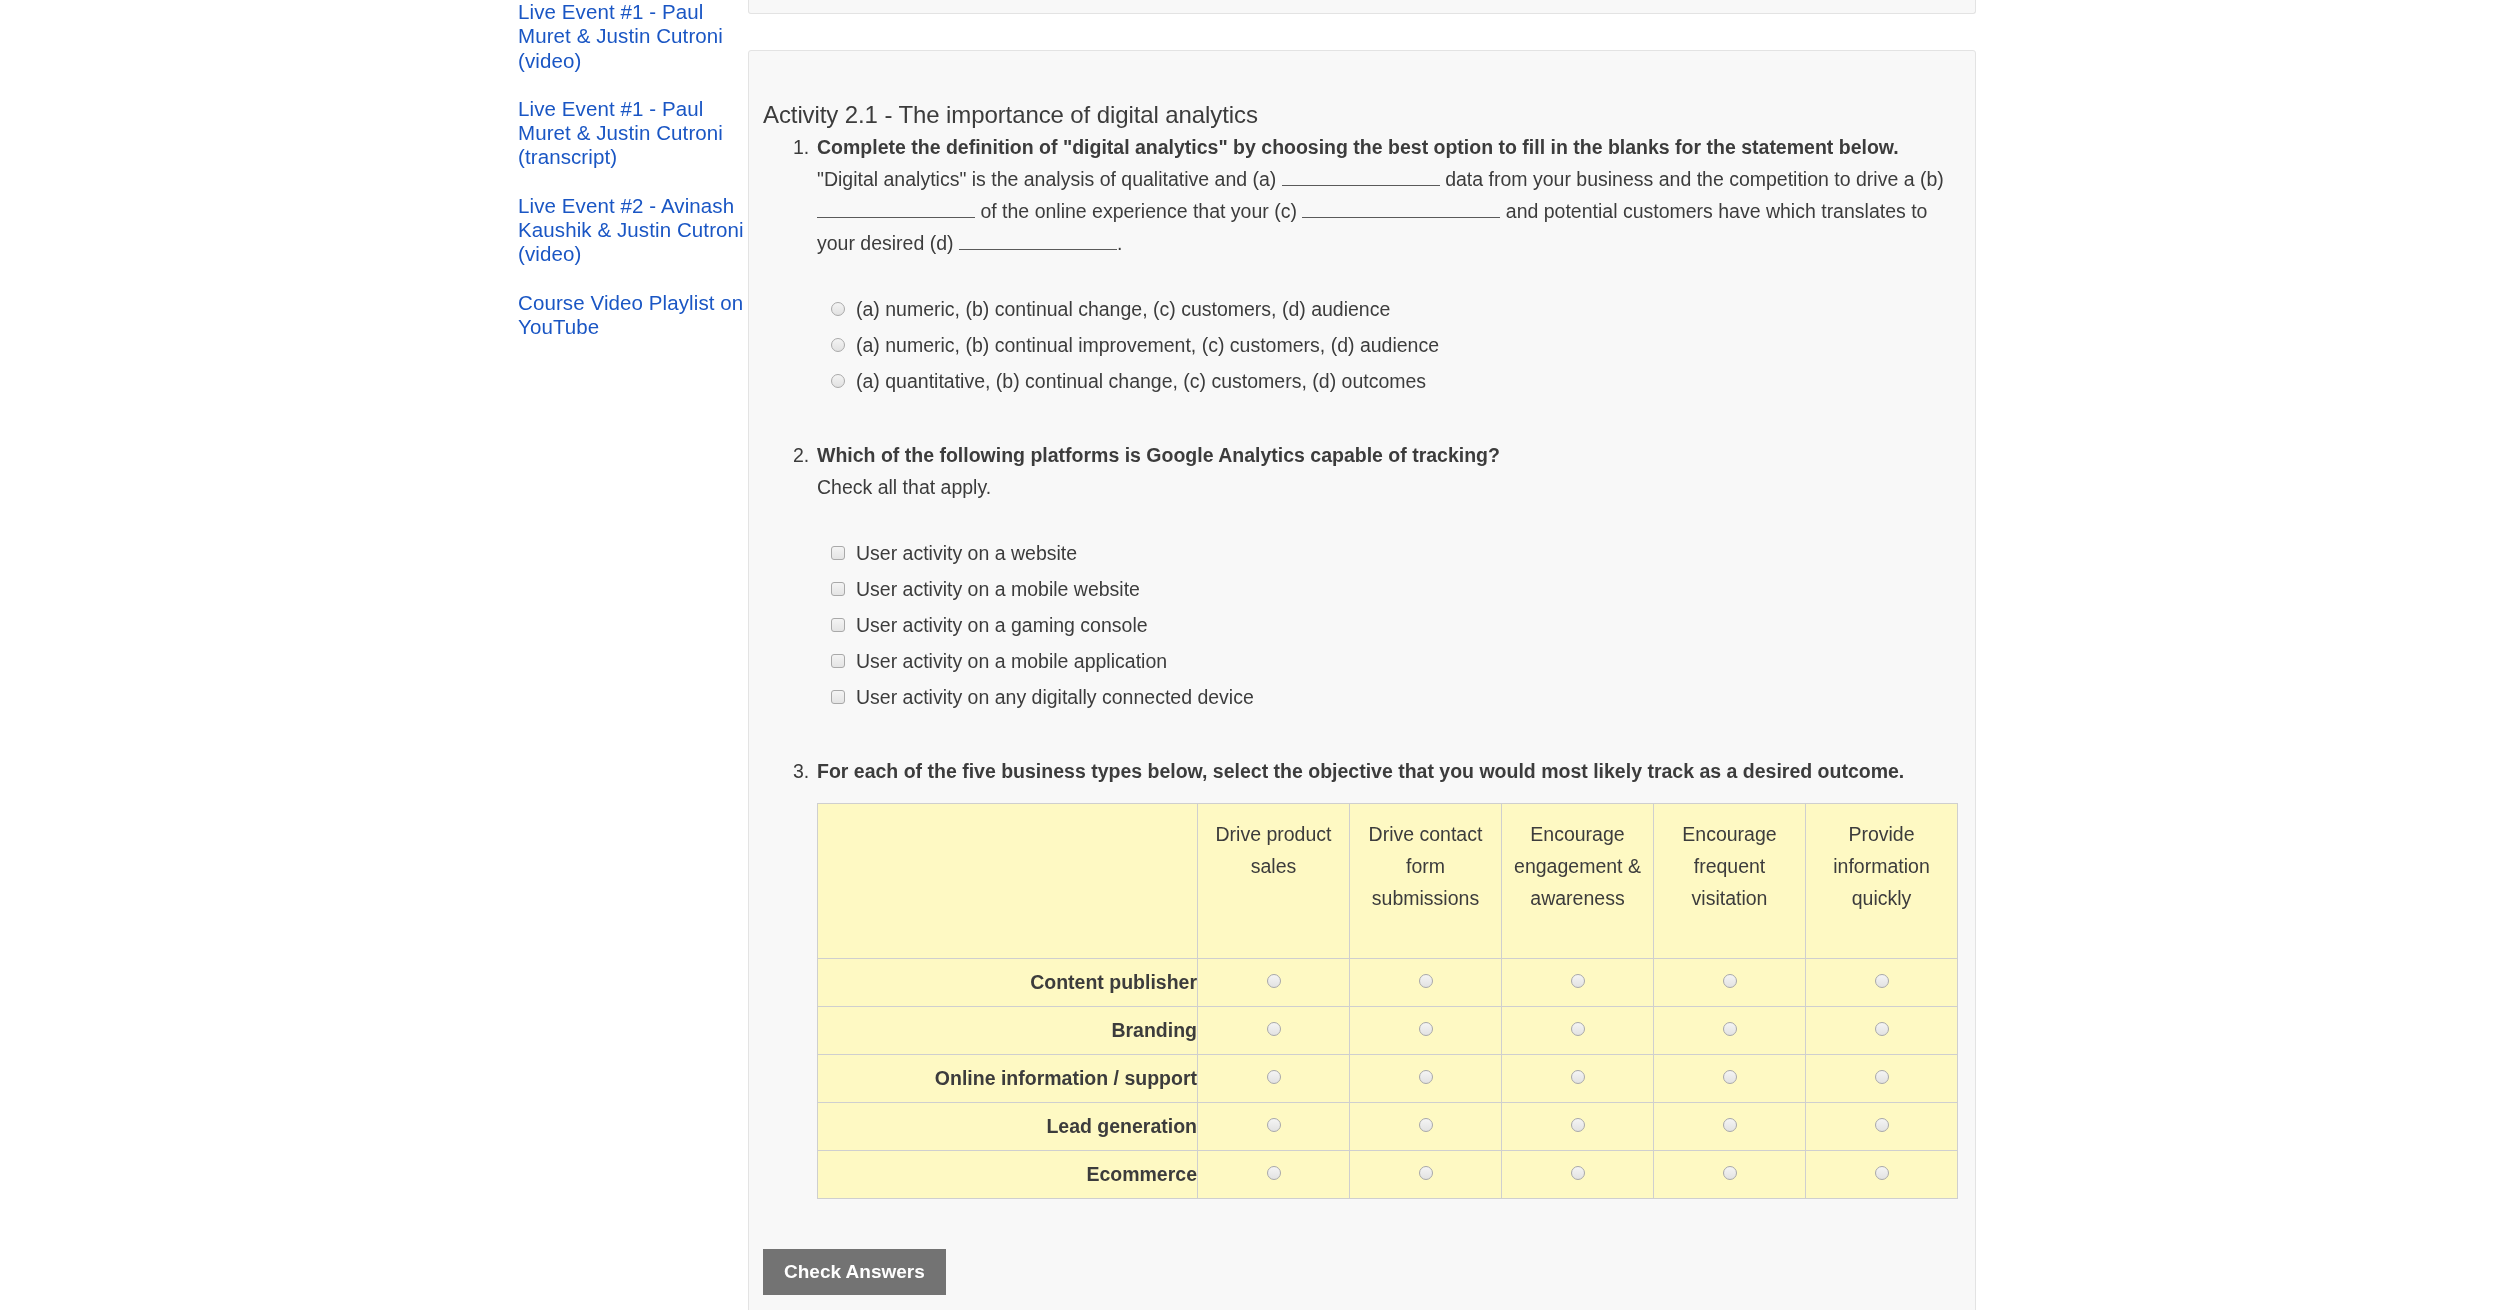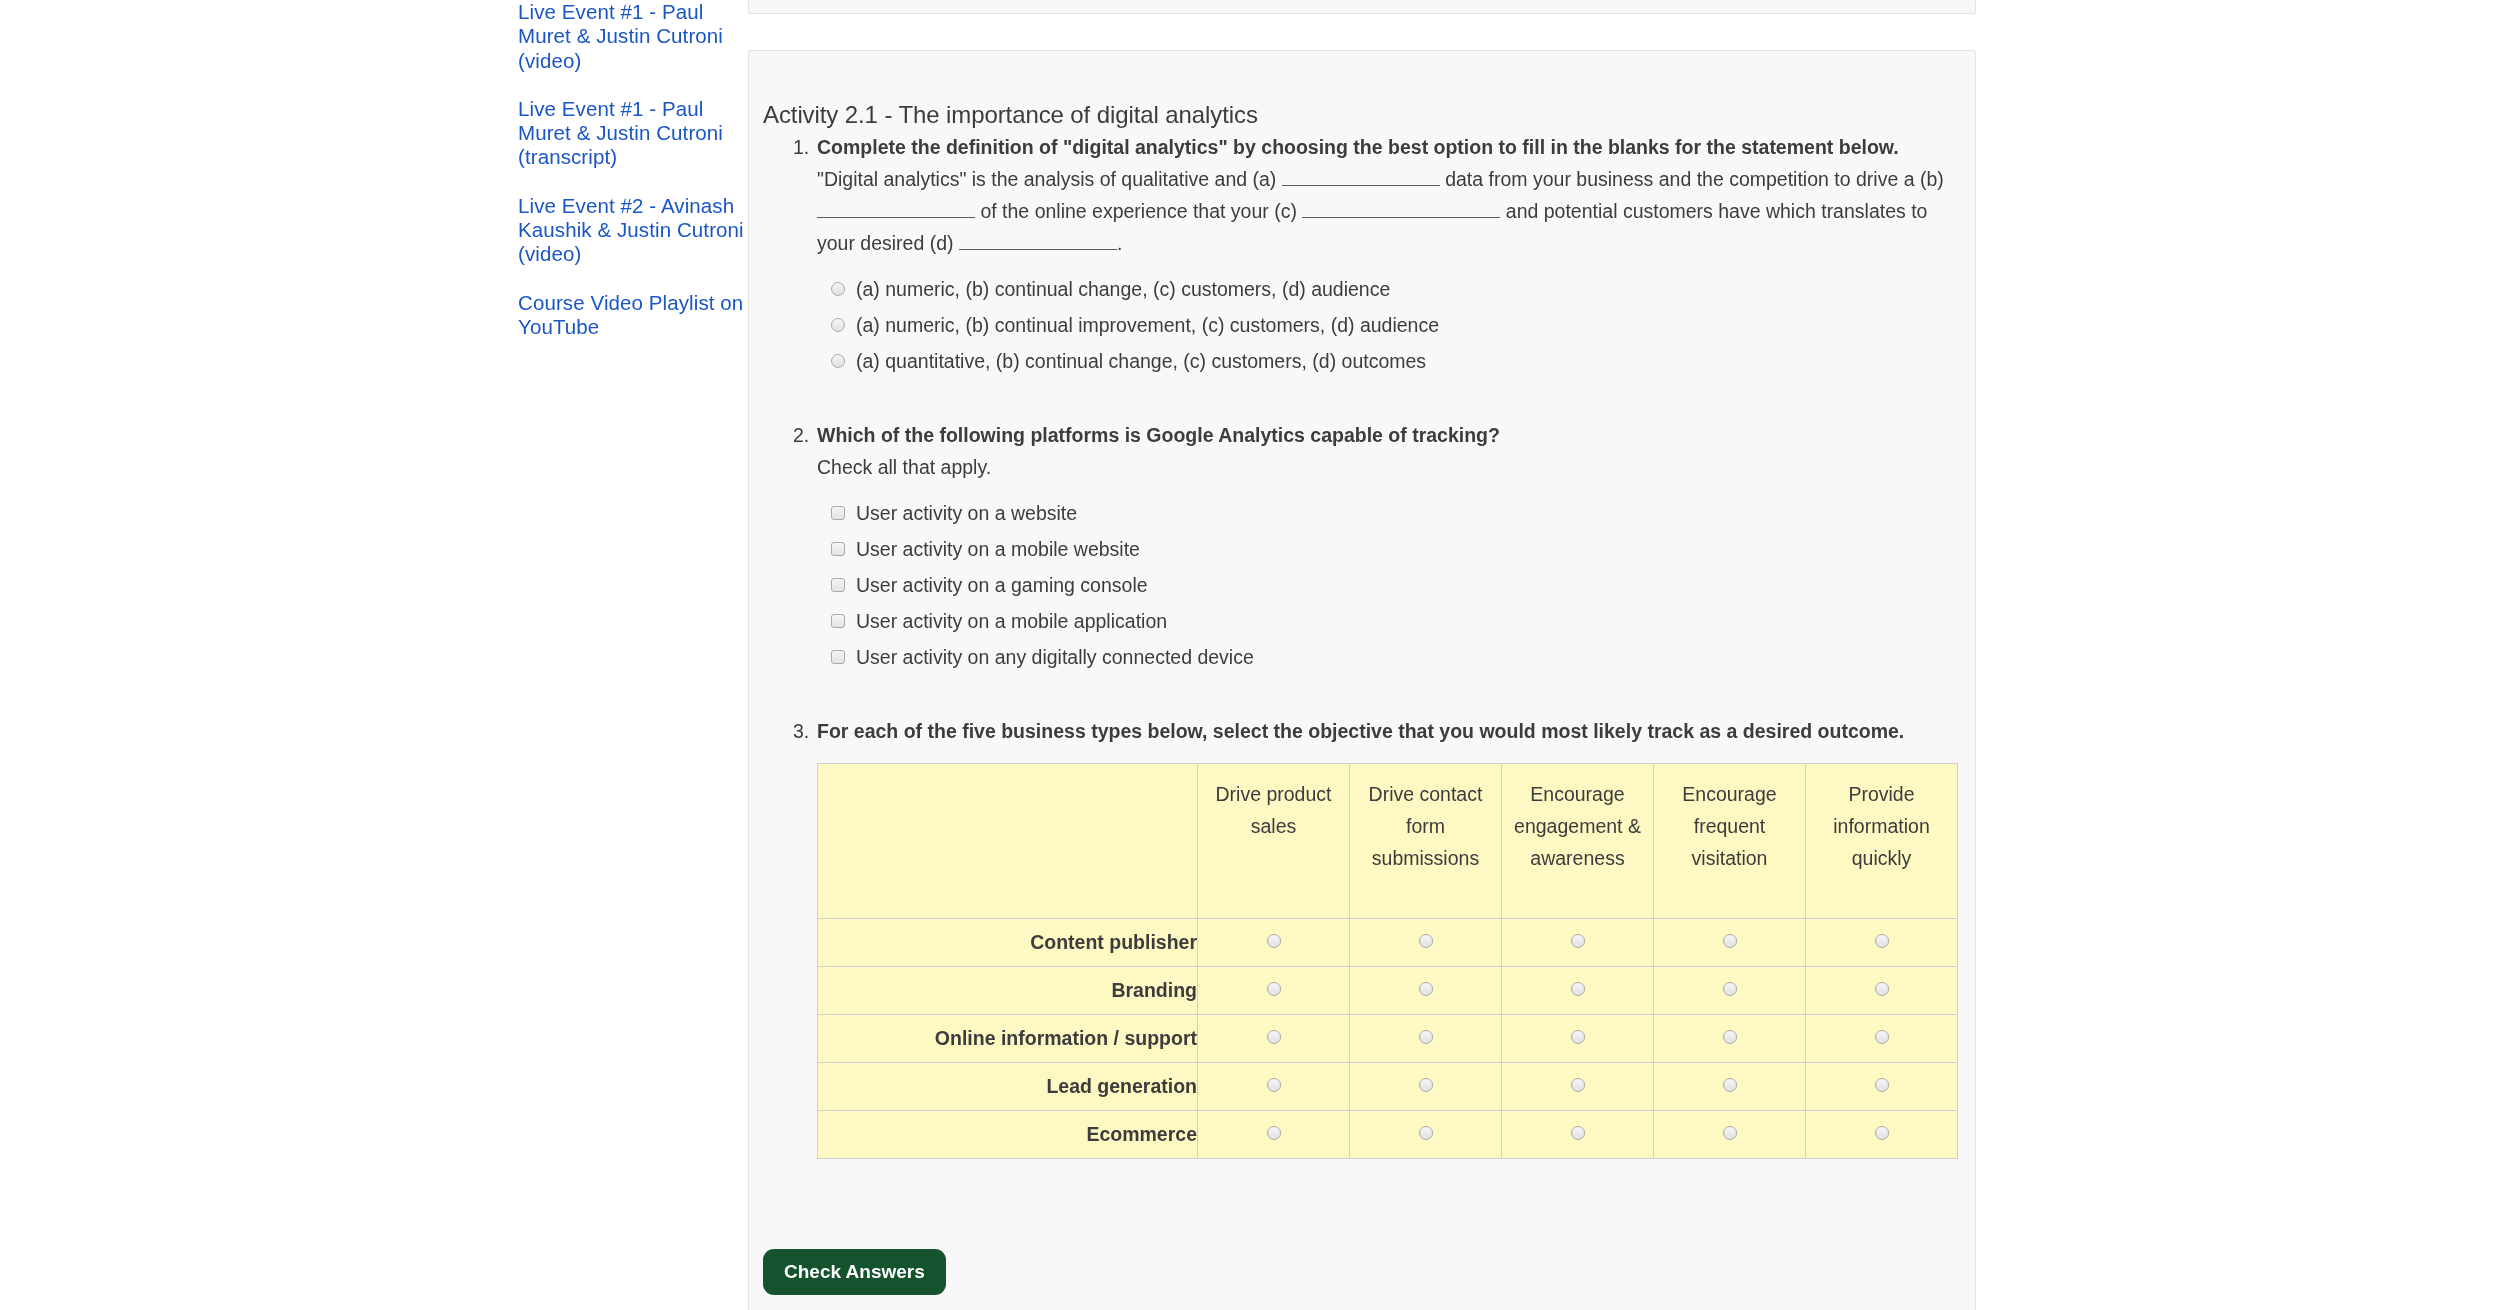--- a/index.html
+++ b/index.html
@@ -115,21 +115,21 @@
     display: inline-block;
     border-bottom: 1px solid #5a5a5a;
     vertical-align: baseline;
   }
   .blank.w1 { width: 158px; }
   .blank.w2 { width: 158px; }
   .blank.w3 { width: 198px; }
   .blank.w4 { width: 158px; }
 
   .options {
-    margin-top: 12px;
+    margin-top: 32px;
     padding-left: 14px;
   }
   .option-row {
     display: flex;
     align-items: center;
     height: 36px;
   }
   .option-label {
     font-size: 19.5px;
     color: #3c3c3c;
@@ -205,26 +205,26 @@
   }
 
   
   .btn-area {
     position: absolute;
     left: 14px;
     bottom: 20px;
   }
   .check-btn {
     display: inline-block;
-    background: #14532d;
+    background: #737373;
     color: #ffffff;
     font-size: 19px;
     font-weight: bold;
     border: none;
-    border-radius: 11px;
+    border-radius: 0;
     padding: 13px 21px 14px 21px;
     cursor: pointer;
     font-family: "Liberation Sans", sans-serif;
     line-height: 1;
   }
 </style>
 </head>
 <body>
 
 <div class="page">

